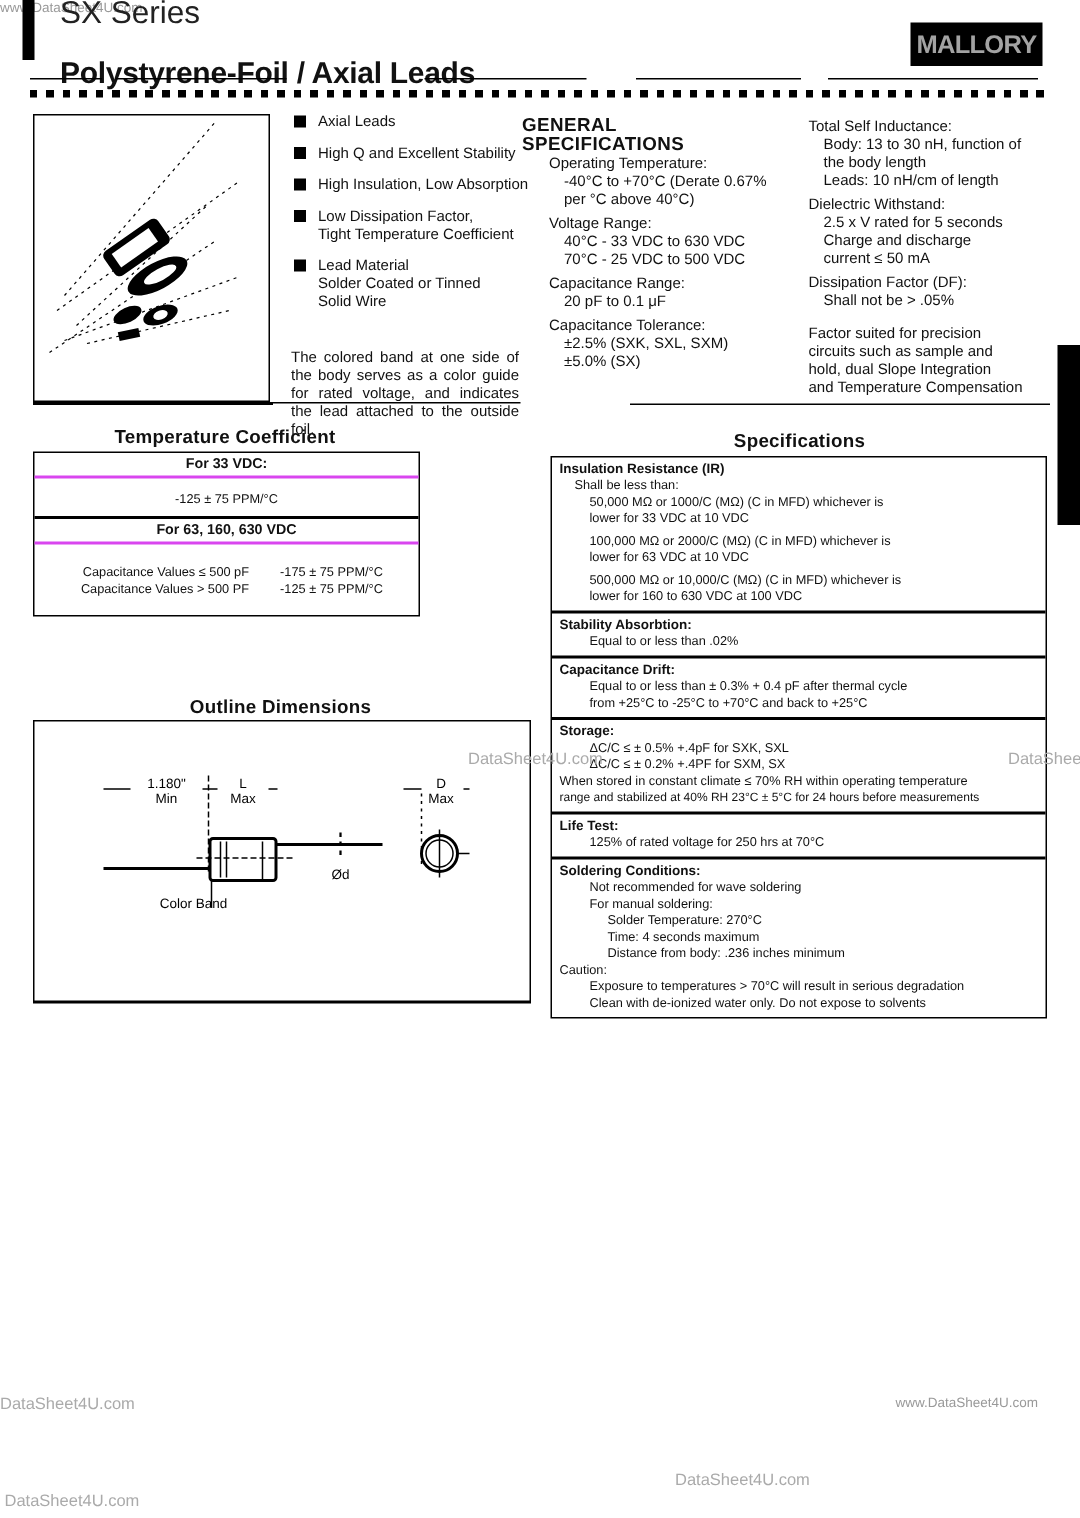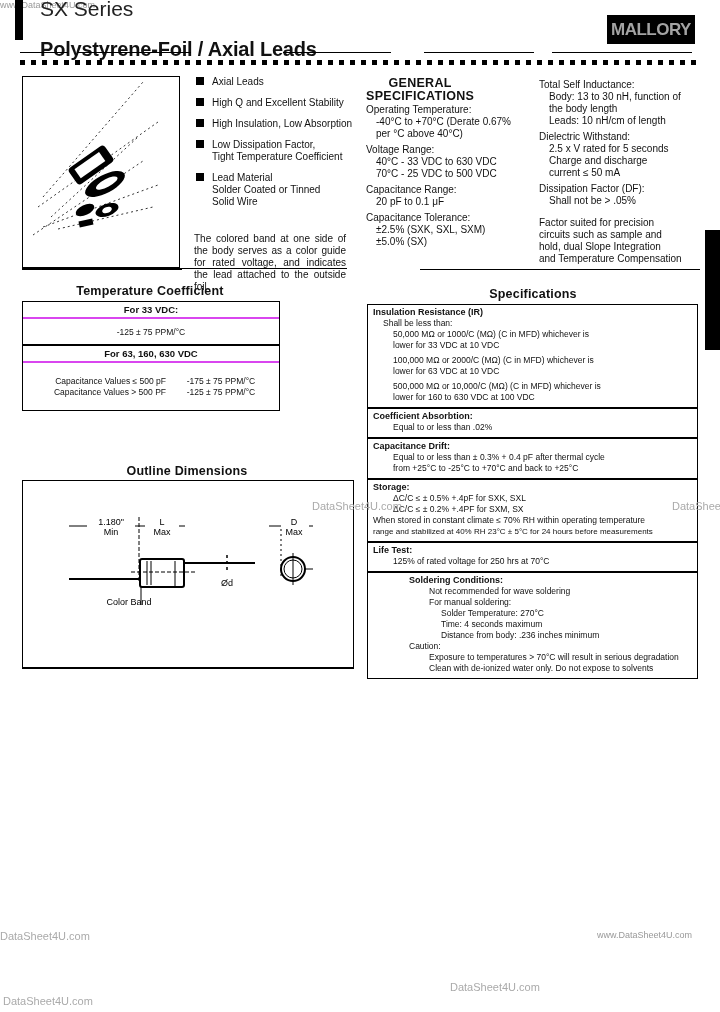--- a/index.html
+++ b/index.html
@@ -13,42 +13,42 @@
           font-weight:bold; font-size:17px; display:flex; align-items:center; justify-content:center;
           letter-spacing:-0.5px; font-family:"Liberation Sans Narrow","Liberation Sans", sans-serif; }
   .rule-thin { top:52px; height:1px; background:#000; }
   .dashes { left:20px; top:60px; width:680px; height:5px;
             background: repeating-linear-gradient(90deg, #000 0 5px, transparent 5px 11px); }
   .photo-box { left:22px; top:76px; width:156px; height:190px; border:1px solid #000; border-bottom:2px solid #000; }
   .bullets { left:196px; top:76px; width:160px; font-size:10px; line-height:12px; }
   .bullet { display:flex; margin-bottom:9px; }
   .bullet .sq { width:8px; height:8px; background:#000; margin-right:8px; margin-top:1px; flex:none; }
   .note { left:194px; top:233px; width:152px; font-size:10px; line-height:12px; text-align:justify; }
-  .gen-head { left:366px; top:77px; font-weight:bold; font-size:12.5px; line-height:13px; letter-spacing:0.3px;text-align:center; }
+  .gen-head { left:348px; top:77px; font-weight:bold; font-size:12.5px; line-height:13px; letter-spacing:0.3px; }
   .gen-specs { left:366px; top:104px; width:170px; font-size:10px; line-height:12px; }
   .spec-group { margin-bottom:4px; }
   .indent { padding-left:10px; }
   .indent2 { padding-left:20px; }
   .right-specs { left:539px; top:79px; width:160px; font-size:10px; line-height:12px; }
   .ideal { margin-top:10px; }
   .side-tab { left:705px; top:230px; width:15px; height:120px; background:#000; }
   .sec-title { font-weight:bold; font-size:12.5px; text-align:center; letter-spacing:0.2px; }
   .tc-title { left:22px; top:284px; width:256px; }
   .tc-table { left:22px; top:301px; width:256px; border:1px solid #000; font-size:8.5px; }
   .tc-head { border-bottom:2px solid #d946ef; text-align:center; font-weight:bold; font-size:9.5px; padding:2px 0; }
   .tc-body { border-bottom:2px solid #000; text-align:center; padding:8px 0 7px; }
   .tc-row { display:flex; justify-content:center; gap:10px; line-height:11px; }
   .tc-row span:first-child { width:130px; text-align:right; }
   .tc-row span:last-child { width:90px; text-align:center; }
   .od-title { left:22px; top:464px; width:330px; }
   .od-box { left:22px; top:480px; width:330px; height:186px; border:1px solid #000; border-bottom:2px solid #000; }
   .specs-title { left:368px; top:287px; width:330px; }
   .specs-box { left:367px; top:304px; width:329px; border:1px solid #000; font-size:8.5px; line-height:11px; }
   .sbox { border-bottom:2px solid #000; padding:2px 5px 4px; }
-  .sbox:last-child { border-bottom:none;margin-left:36px; }
+  .sbox:last-child { border-bottom:none; }
   .sbox .lbl { font-weight:bold; font-size:9px; }
   .sbox p { margin:0; }
   .sbox .gap { margin-top:4px; }
   .wm { color:#aaa; font-size:11px; }
   .wm-small { color:#999; font-size:9px; }
   svg text { font-family:"Liberation Sans", sans-serif; }
 </style>
 </head>
 <body>
 
@@ -243,21 +243,21 @@
     <p class="lbl">Insulation Resistance (IR)</p>
     <p class="indent">Shall be less than:</p>
     <p class="indent2">50,000 MΩ or 1000/C (MΩ) (C in MFD) whichever is</p>
     <p class="indent2">lower for 33 VDC at 10 VDC</p>
     <p class="indent2 gap">100,000 MΩ or 2000/C (MΩ) (C in MFD) whichever is</p>
     <p class="indent2">lower for 63 VDC at 10 VDC</p>
     <p class="indent2 gap">500,000 MΩ or 10,000/C (MΩ) (C in MFD) whichever is</p>
     <p class="indent2">lower for 160 to 630 VDC at 100 VDC</p>
   </div>
   <div class="sbox">
-    <p class="lbl">Coefficient Absorbtion:</p>
+    <p class="lbl">Stability Absorbtion:</p>
     <p class="indent2">Equal to or less than .02%</p>
   </div>
   <div class="sbox">
     <p class="lbl">Capacitance Drift:</p>
     <p class="indent2">Equal to or less than ± 0.3% + 0.4 pF after thermal cycle</p>
     <p class="indent2">from +25°C to -25°C to +70°C and back to +25°C</p>
   </div>
   <div class="sbox">
     <p class="lbl">Storage:</p>
     <p class="indent2">ΔC/C ≤ ± 0.5% +.4pF for SXK, SXL</p>

